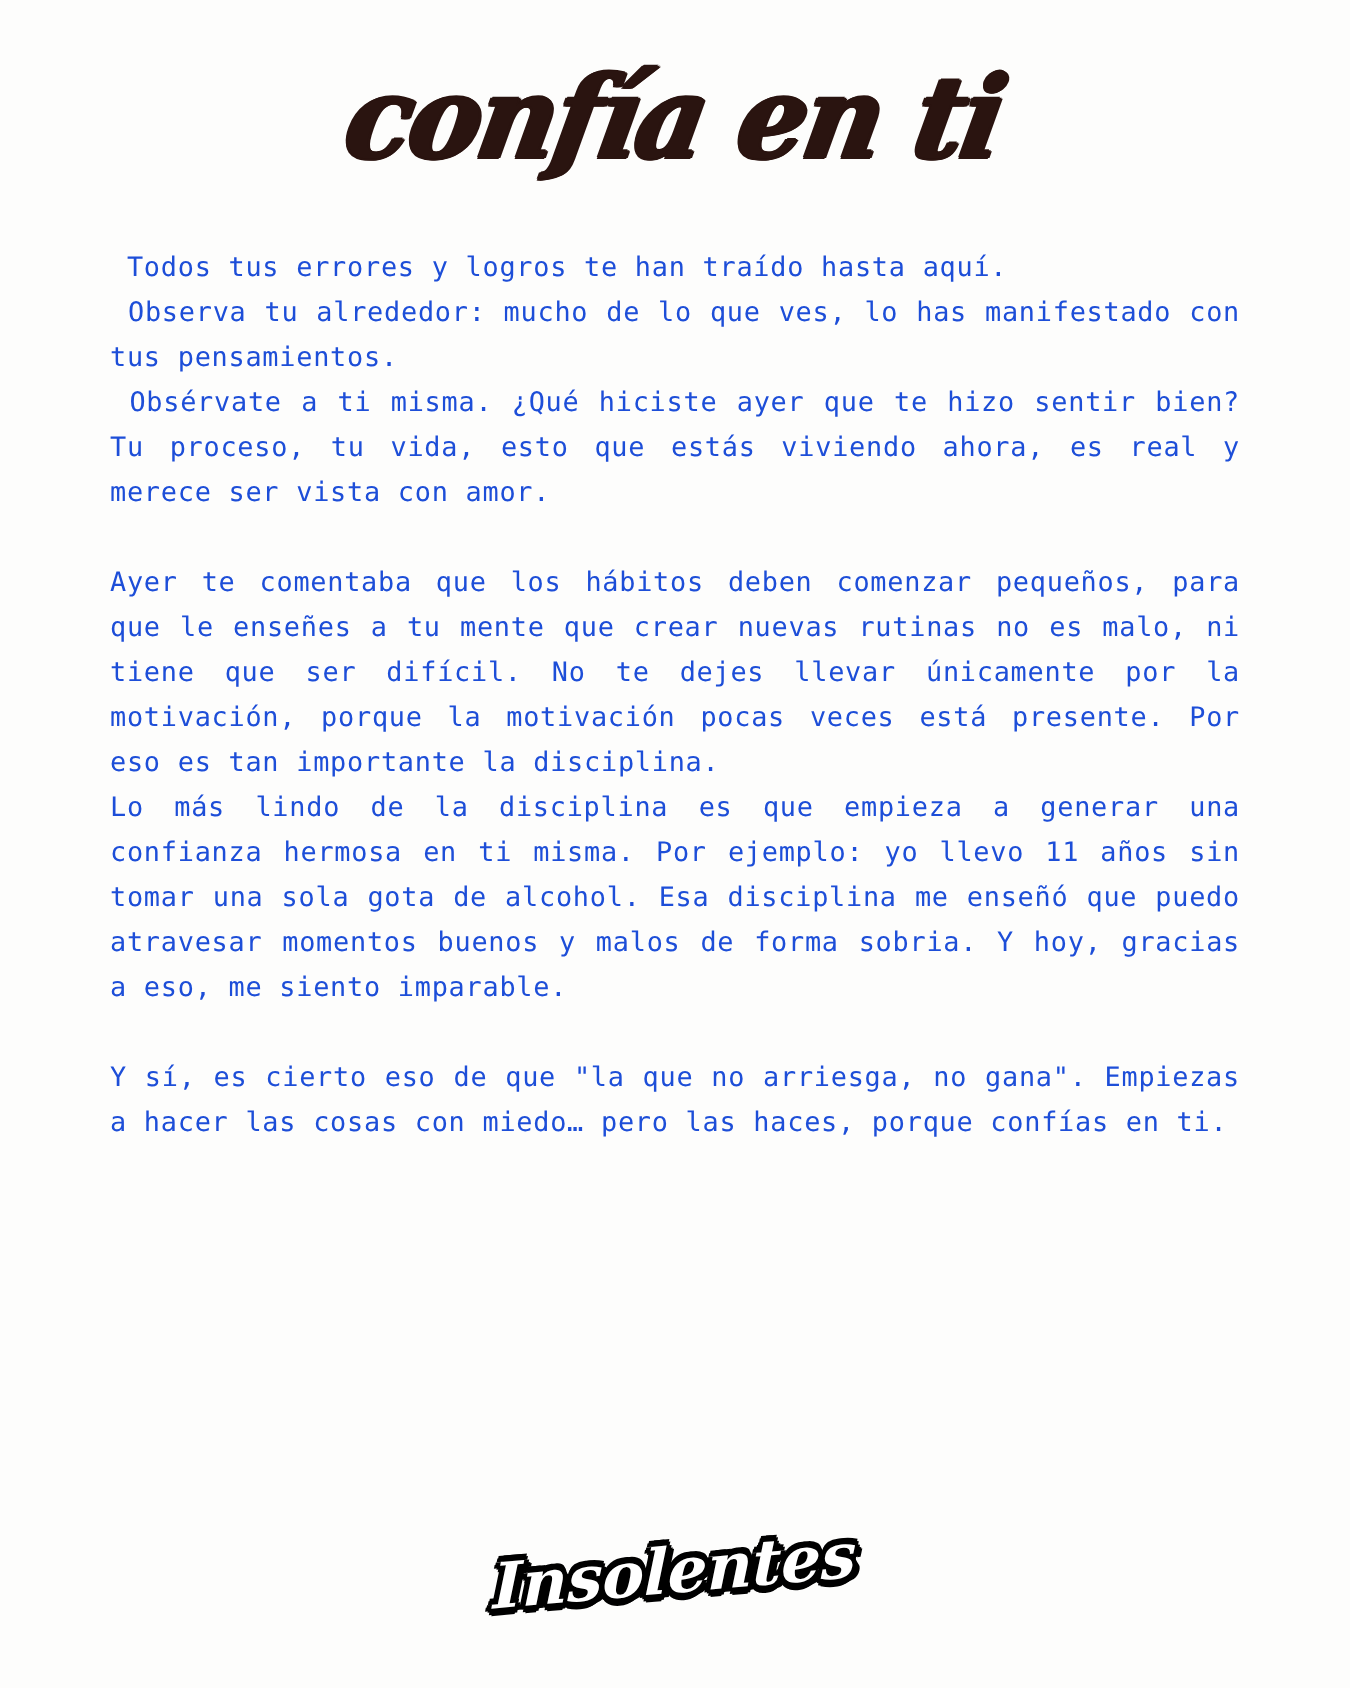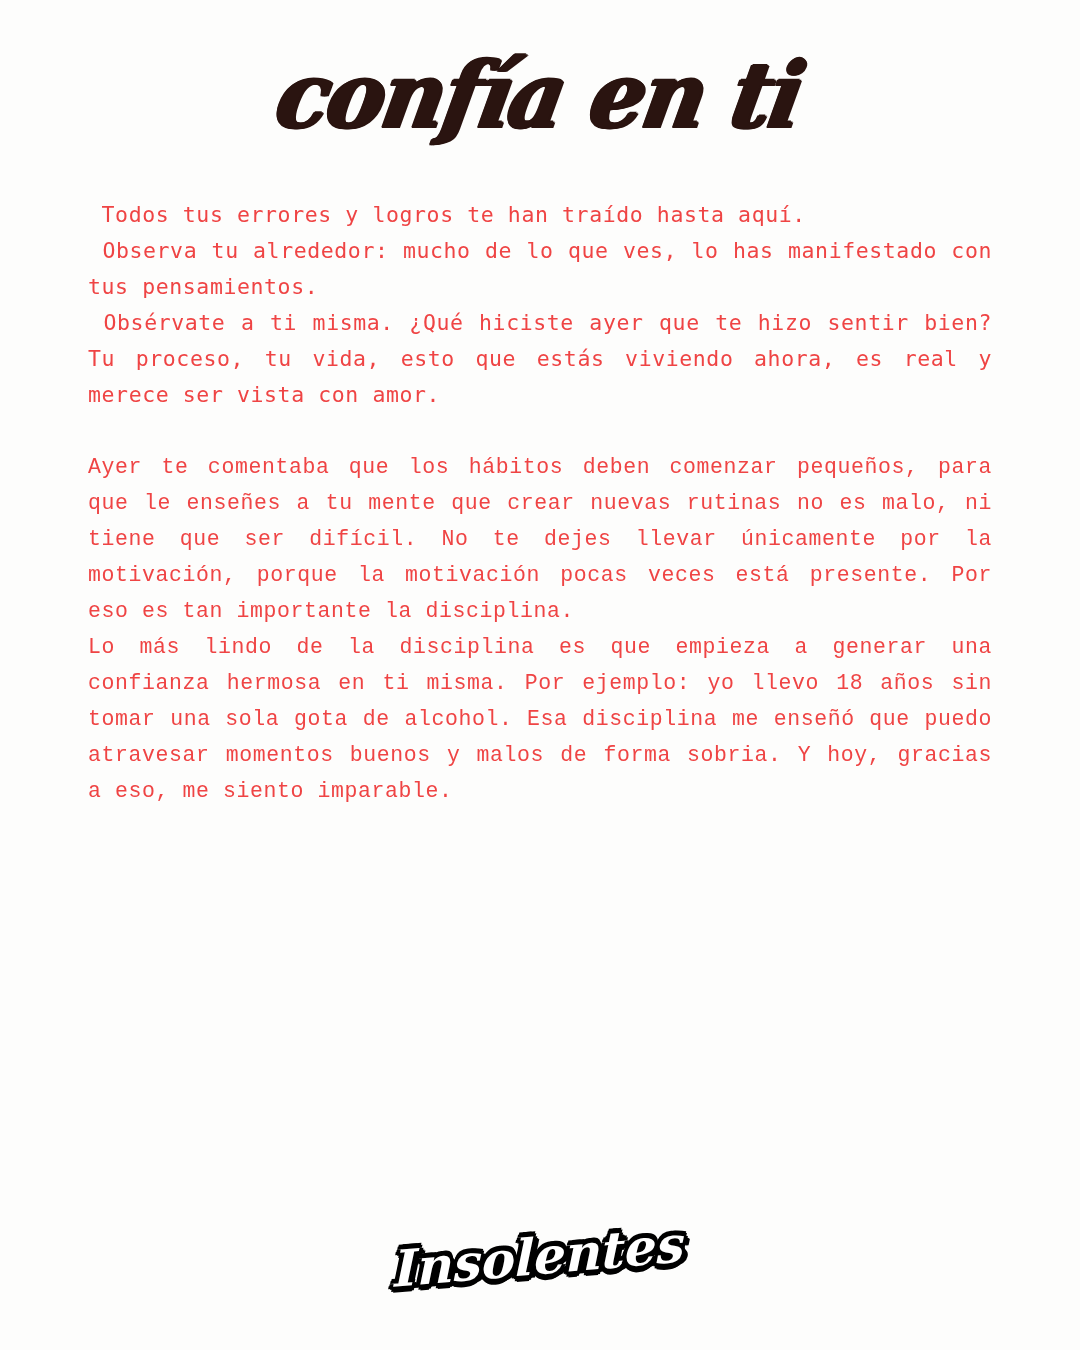--- a/index.html
+++ b/index.html
@@ -58,32 +58,31 @@
     top: 197px;
     left: 88px;
     width: 904px;
   }
 
   .para {
     margin: 0;
     padding: 0;
     text-align: justify;
     text-align-last: left;
-    color: #ef4444;
+    color: #1d4ed8;
     font-family: "DejaVu Sans Mono", "Liberation Mono", monospace;
     font-size: 21.5px;
     line-height: 36px;
     letter-spacing: 0.6px;
     word-spacing: 0px;
     white-space: pre-wrap;
     -webkit-font-smoothing: antialiased;
   }
   .para + .para {
     margin-top: 0;
-    font-family: Liberation Mono, monospace;
   }
   .para.gap {
     margin-top: 36px;
   }
 
   
   .logo-wrap {
     position: absolute;
     top: 1232px;
     left: 0;
@@ -121,20 +120,21 @@
 
   <div class="title-wrap">
     <span class="title">confía en ti</span>
   </div>
 
   <div class="body-wrap">
     <p class="para"> Todos tus errores y logros te han traído hasta aquí.
  Observa tu alrededor: mucho de lo que ves, lo has manifestado con tus pensamientos.
  Obsérvate a ti misma. ¿Qué hiciste ayer que te hizo sentir bien? Tu proceso, tu vida, esto que estás viviendo ahora, es real y merece ser vista con amor.</p>
     <p class="para gap">Ayer te comentaba que los hábitos deben comenzar pequeños, para que le enseñes a tu mente que crear nuevas rutinas no es malo, ni tiene que ser difícil. No te dejes llevar únicamente por la motivación, porque la motivación pocas veces está presente. Por eso es tan importante la disciplina.</p>
-    <p class="para">Lo más lindo de la disciplina es que empieza a generar una confianza hermosa en ti misma. Por ejemplo: yo llevo 18 años sin tomar una sola gota de alcohol. Esa disciplina me enseñó que puedo atravesar momentos buenos y malos de forma sobria. Y hoy, gracias a eso, me siento imparable.</p>
+    <p class="para">Lo más lindo de la disciplina es que empieza a generar una confianza hermosa en ti misma. Por ejemplo: yo llevo 11 años sin tomar una sola gota de alcohol. Esa disciplina me enseñó que puedo atravesar momentos buenos y malos de forma sobria. Y hoy, gracias a eso, me siento imparable.</p>
+    <p class="para gap">Y sí, es cierto eso de que "la que no arriesga, no gana". Empiezas a hacer las cosas con miedo… pero las haces, porque confías en ti.</p>
   </div>
 
   <div class="logo-wrap">
     <span class="logo">Insolentes</span>
   </div>
 
 </div>
 
 </body></html>

